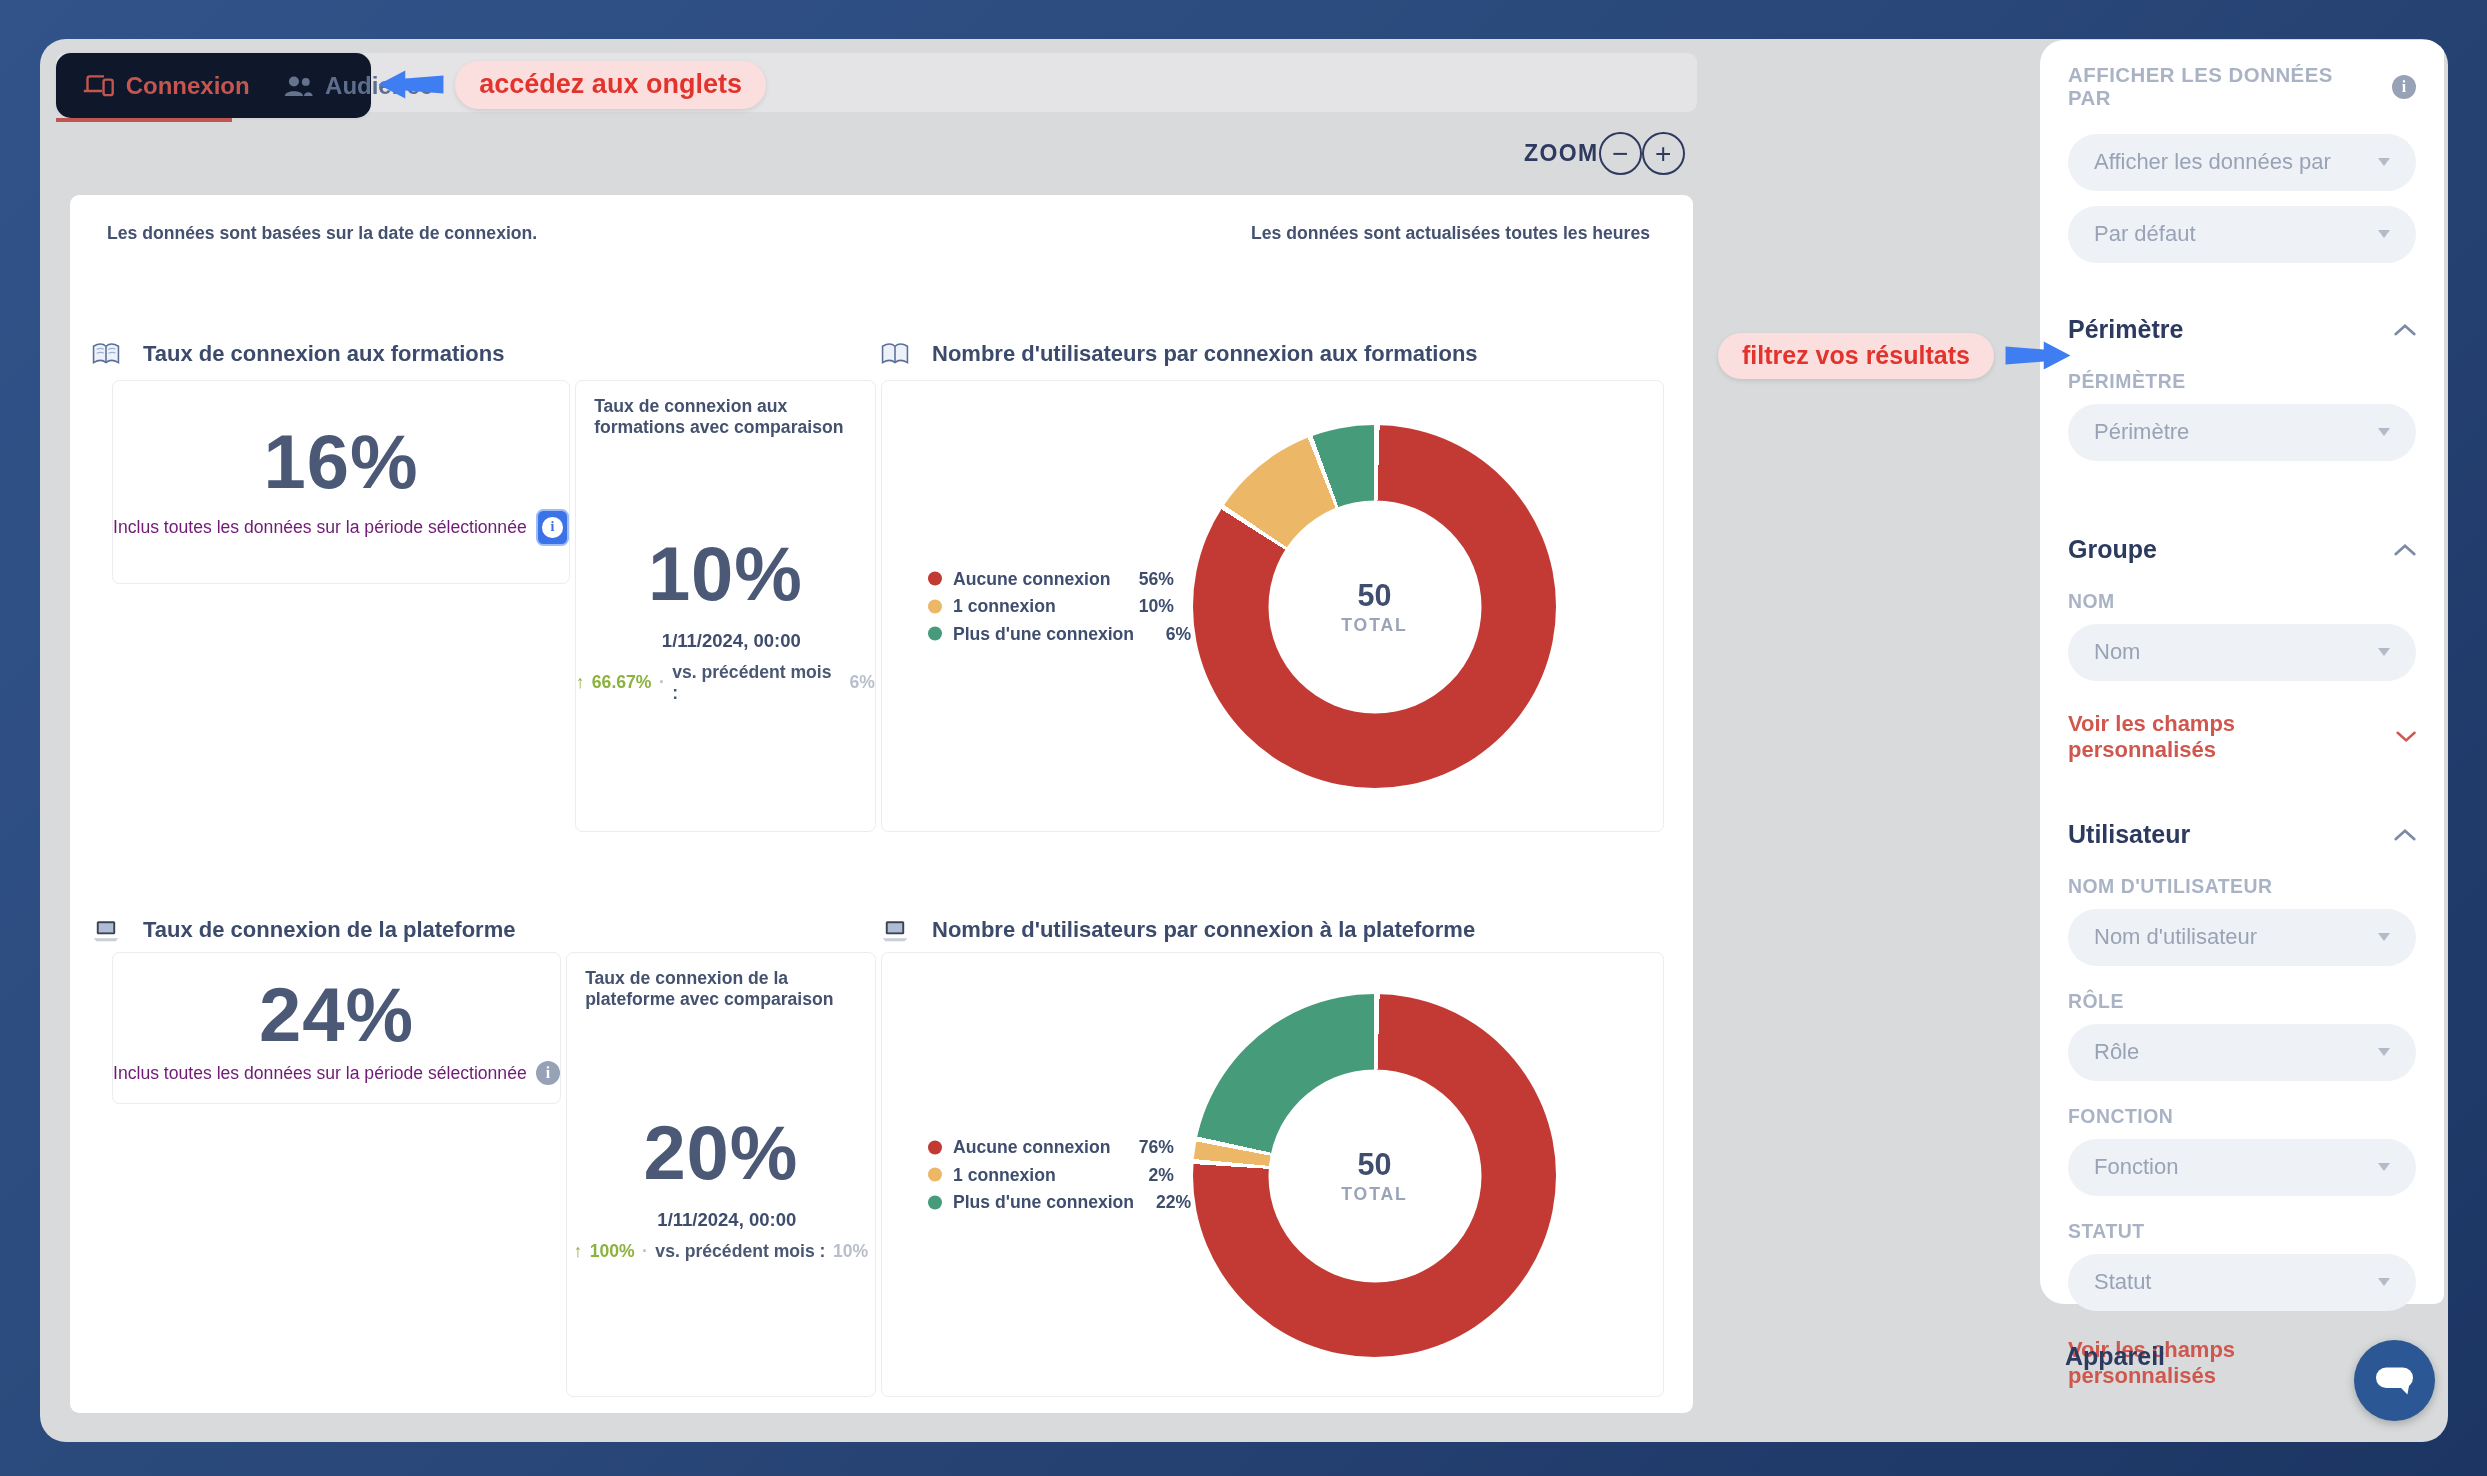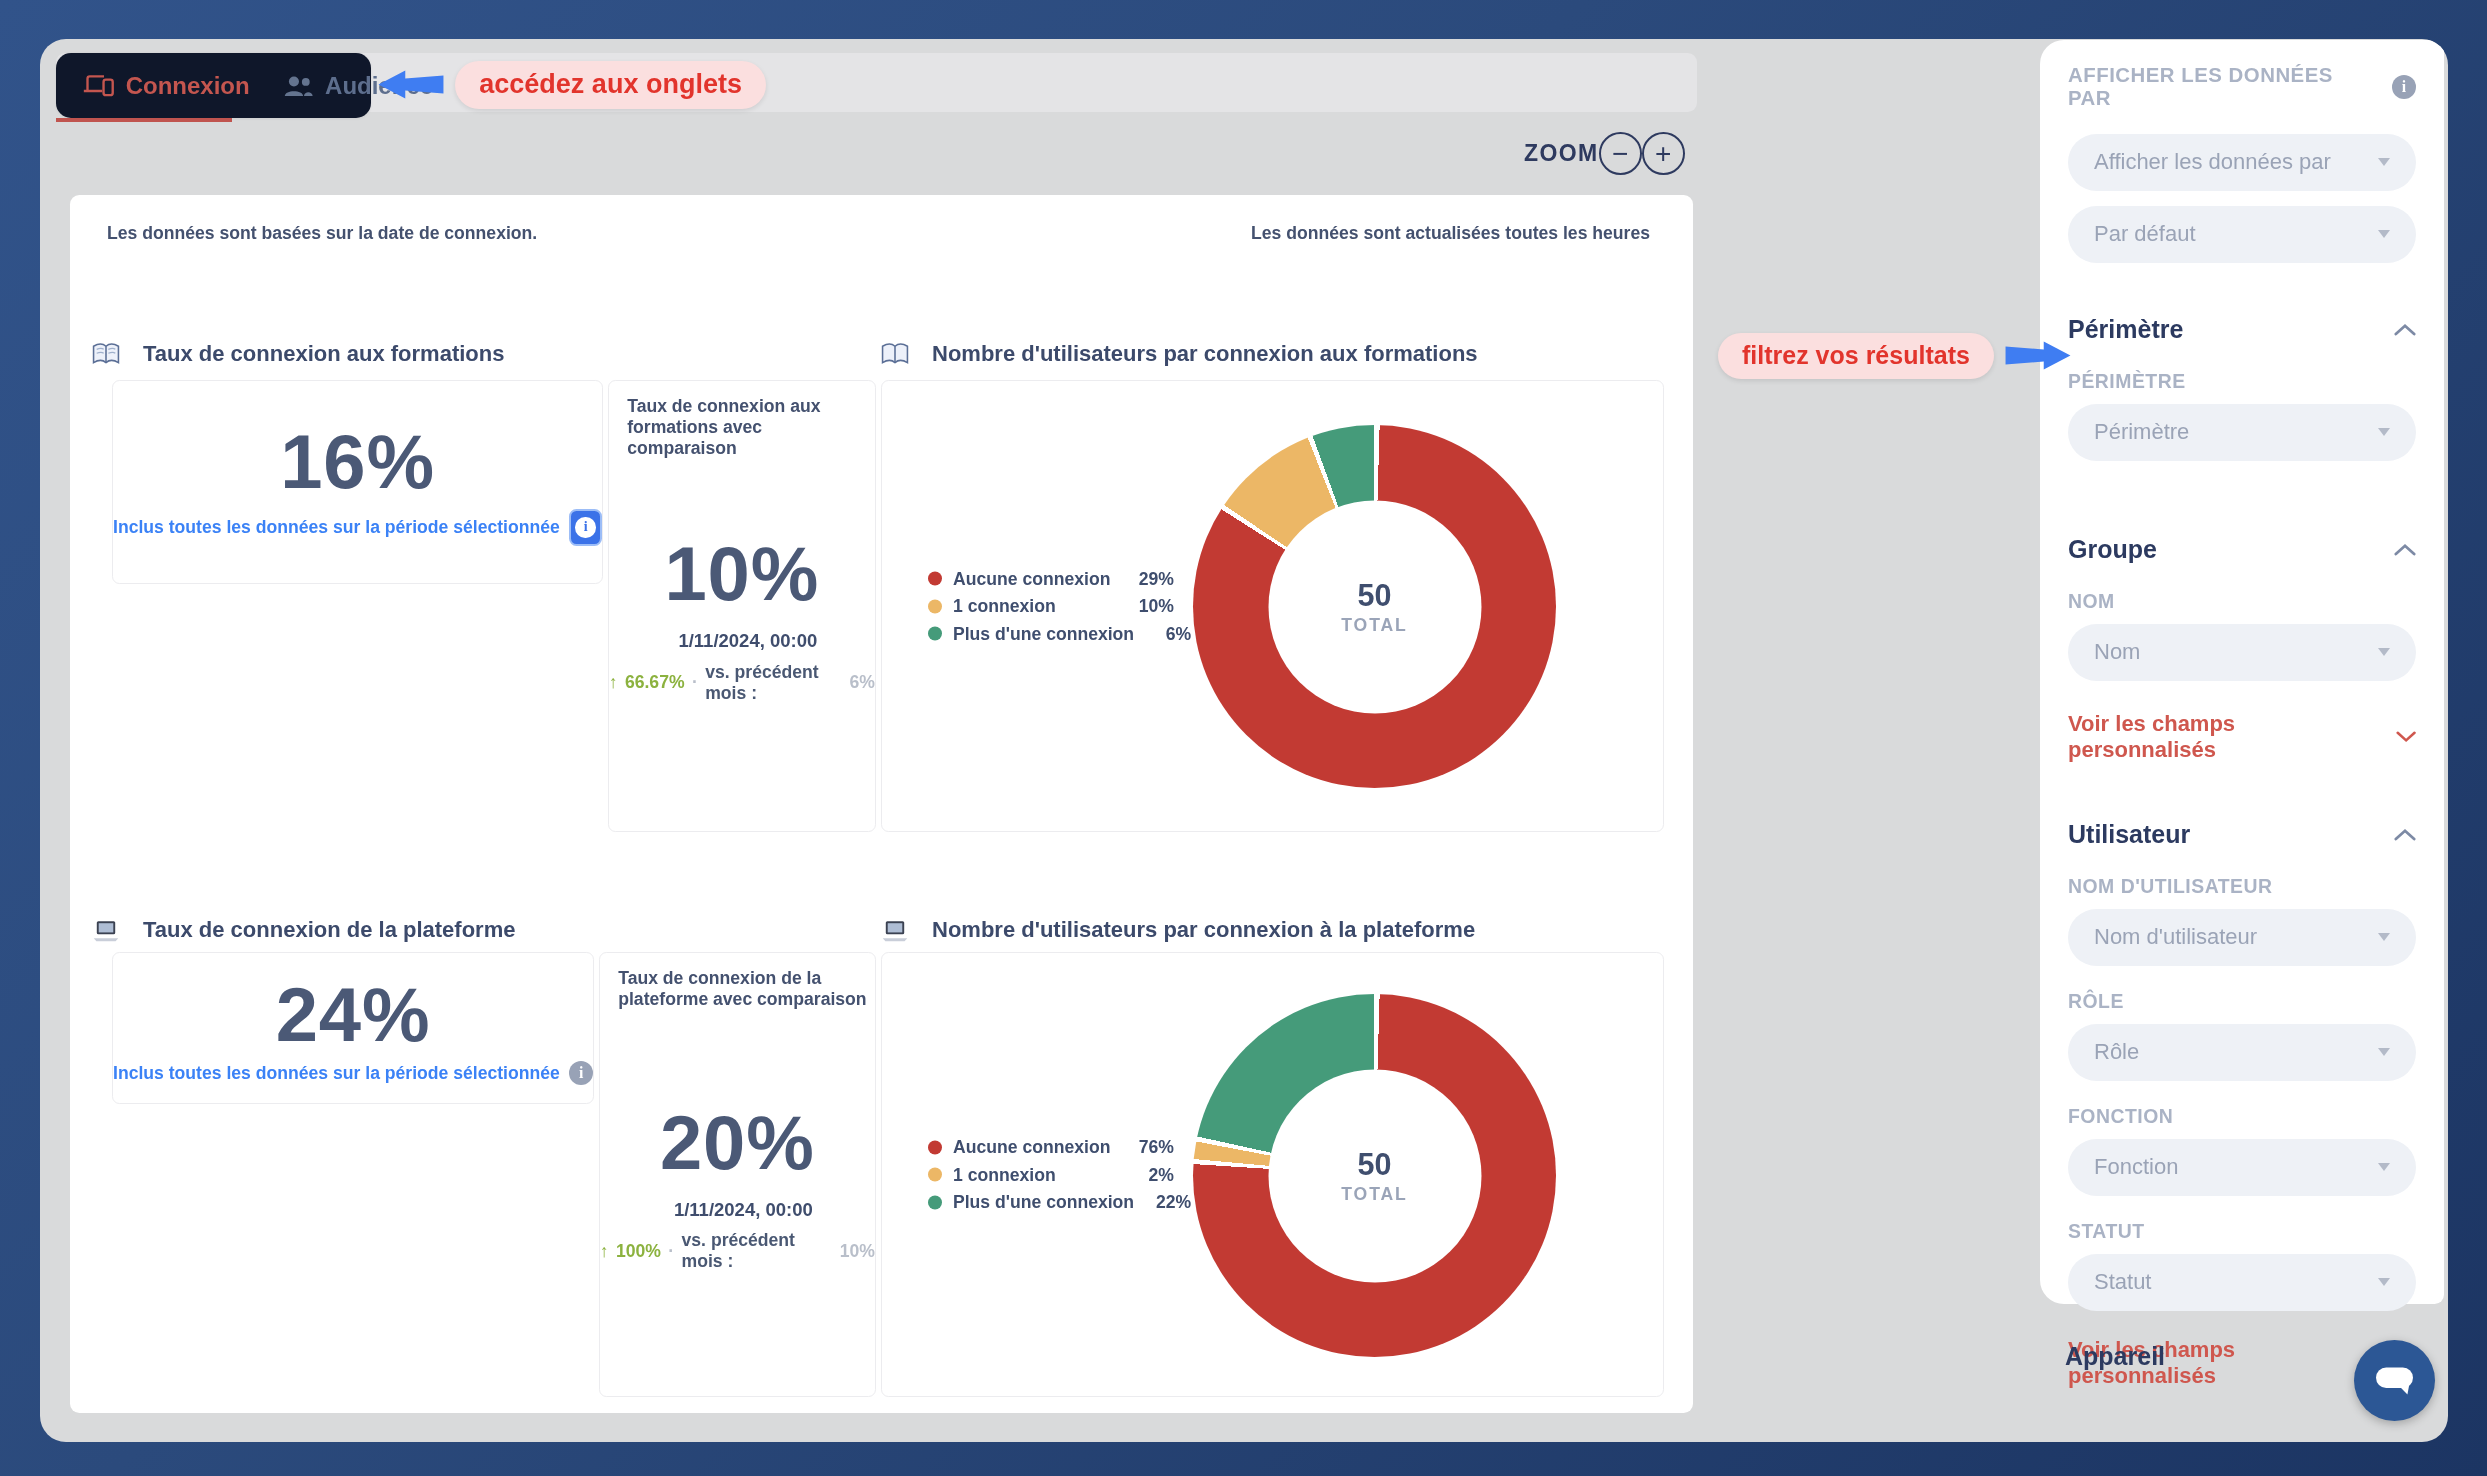--- a/index.html
+++ b/index.html
@@ -52,21 +52,21 @@
 
   .colL { position:absolute; display:flex; flex-direction:row; gap:4.6px; width:784px;padding-left:20px; }
   .colL1 { left:22px; top:185px; height:452px; }
   .colL2 { left:22px; top:757px; height:445px; }
   .kcard { background:#fff; border:0.9px solid #ececef; border-radius:7.4px; position:relative; }
   .kcard.half-top1 { height:204px; } .kcard.half-top2 { height:152px; }
   .kcard.half-bot { flex:1; }
   .kcenter { height:100%; display:flex; flex-direction:column; align-items:center; justify-content:center; }
   .big-val { font-size:76px; font-weight:bold; color:#4b5976; letter-spacing:0.9px; }
   .caption-row { display:flex; align-items:center; gap:9.3px; margin-top:3.7px; }
-  .caption { font-size:17.6px; font-weight:bold; color:#3b82f6;text-align:right; }
+  .caption { font-size:17.6px; font-weight:normal; color:#701a75;text-align:right; }
   .kcard-title { position:absolute; left:18.5px; top:15px; font-size:17.6px; font-weight:bold; color:#44516f; }
   .cmp-date { font-size:18.5px; font-weight:bold; color:#3f4d6d; margin-top:13px;margin-left:12px; }
   .delta-row { display:flex; align-items:center; gap:7.4px; margin-top:9.3px; font-size:17.6px; font-weight:bold; }
   .delta-green { color:#8cb23f; }
   .delta-sep { color:#b9bfca; }
   .delta-label { color:#4a5873; }
   .delta-gray { color:#b9bfca; }
 
   .donut-card { position:absolute; width:783px; background:#fff; border:0.9px solid #ececef; border-radius:7.4px; }
   .donut-card1 { left:811px; top:185px; height:452px; }
@@ -216,21 +216,21 @@
           </div>
         </div>
       </div>
     </div>
 
     <div class="donut-card donut-card1">
       <div class="legend">
         <div class="lrow">
           <span class="ldot" style="background: rgb(194, 58, 51);"></span>
           <span class="llabel">Aucune connexion</span>
-          <span class="lpct">29%</span>
+          <span class="lpct">56%</span>
         </div>
         <div class="lrow">
           <span class="ldot" style="background: rgb(236, 183, 102);"></span>
           <span class="llabel">1 connexion</span>
           <span class="lpct">10%</span>
         </div>
         <div class="lrow">
           <span class="ldot" style="background: rgb(69, 155, 122);"></span>
           <span class="llabel">Plus d'une connexion</span>
           <span class="lpct">6%</span>

